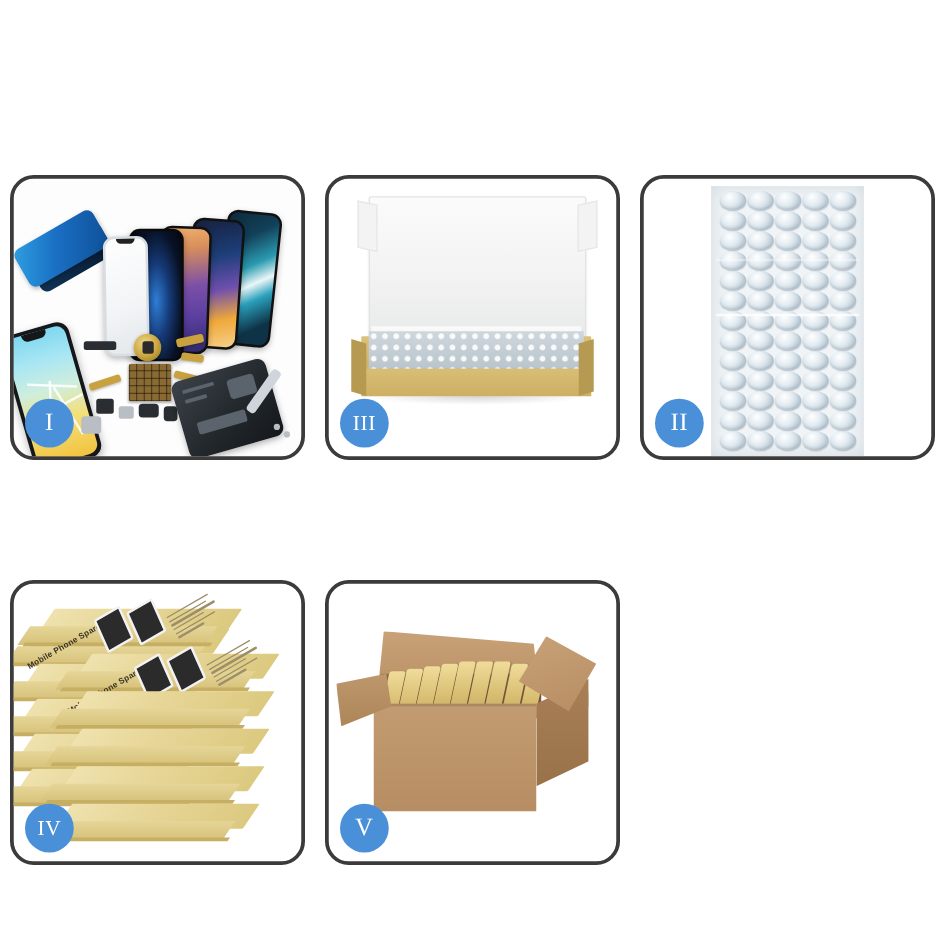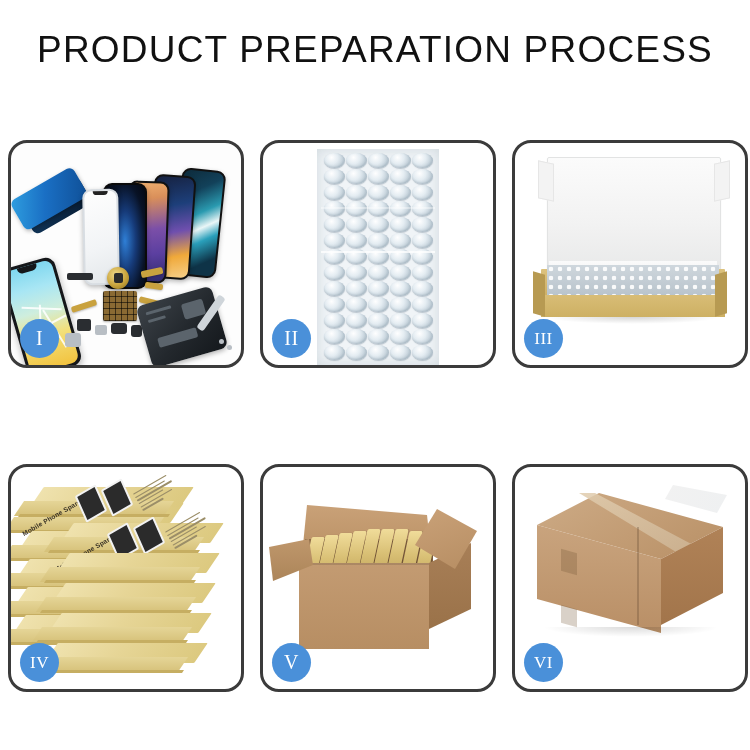--- a/index.html
+++ b/index.html
@@ -270,21 +270,20 @@
     clip-path:polygon(8px 0,62px 10px,52px 28px,0 14px);}
   .c6shadow{position:absolute;left:28px;top:160px;width:176px;height:10px;
     background:radial-gradient(ellipse at 50% 0,rgba(0,0,0,.14),rgba(0,0,0,0) 70%);}
 </style>
 </head>
 <body>
 
 <div class="page">
 
   <div class="header">
-    <div class="title">PRODUCT PREPARATION PROCESS</div>
   </div>
 
   <div class="grid">
 
     <div class="panel p1">
       <div class="stage">
         <div class="lcdBlue">
           <div class="b"></div>
             <div class="a"></div>
         </div>
@@ -336,135 +335,135 @@
           <i style="left:8px;top:16px;width:18px;height:3px;"></i>
           <i style="left:44px;top:10px;width:22px;height:16px;border-radius:3px;"></i>
           <i style="left:12px;top:36px;width:40px;height:10px;border-radius:2px;"></i>
         </div>
 
         <div class="tool" style="left:196px;top:150px;width:8px;height:40px;"></div>
         <div class="silverPart" style="left:208px;top:196px;width:5px;height:5px;border-radius:50%;"></div>
         <div class="silverPart" style="left:216px;top:202px;width:5px;height:5px;border-radius:50%;"></div>
       </div>
       <div class="badge">I</div>
-    </div>
-
-    <div class="panel p2">
-      <div class="stage">
-        <div class="wrapSheet">
-          <div class="bubRow" style="top:4px;">
-              <div class="bub"></div>
-              <div class="bub"></div>
-              <div class="bub"></div>
-              <div class="bub"></div>
-              <div class="bub"></div>
-            </div>
-          <div class="bubRow" style="top:20px;">
-              <div class="bub"></div>
-              <div class="bub"></div>
-              <div class="bub"></div>
-              <div class="bub"></div>
-              <div class="bub"></div>
-            </div>
-          <div class="bubRow" style="top:36px;">
-              <div class="bub"></div>
-              <div class="bub"></div>
-              <div class="bub"></div>
-              <div class="bub"></div>
-              <div class="bub"></div>
-            </div>
-          <div class="bubRow" style="top:52px;">
-              <div class="bub"></div>
-              <div class="bub"></div>
-              <div class="bub"></div>
-              <div class="bub"></div>
-              <div class="bub"></div>
-            </div>
-          <div class="bubRow" style="top:68px;">
-              <div class="bub"></div>
-              <div class="bub"></div>
-              <div class="bub"></div>
-              <div class="bub"></div>
-              <div class="bub"></div>
-            </div>
-          <div class="bubRow" style="top:84px;">
-              <div class="bub"></div>
-              <div class="bub"></div>
-              <div class="bub"></div>
-              <div class="bub"></div>
-              <div class="bub"></div>
-            </div>
-          <div class="bubRow" style="top:100px;">
-              <div class="bub"></div>
-              <div class="bub"></div>
-              <div class="bub"></div>
-              <div class="bub"></div>
-              <div class="bub"></div>
-            </div>
-          <div class="bubRow" style="top:116px;">
-              <div class="bub"></div>
-              <div class="bub"></div>
-              <div class="bub"></div>
-              <div class="bub"></div>
-              <div class="bub"></div>
-            </div>
-          <div class="bubRow" style="top:132px;">
-              <div class="bub"></div>
-              <div class="bub"></div>
-              <div class="bub"></div>
-              <div class="bub"></div>
-              <div class="bub"></div>
-            </div>
-          <div class="bubRow" style="top:148px;">
-              <div class="bub"></div>
-              <div class="bub"></div>
-              <div class="bub"></div>
-              <div class="bub"></div>
-              <div class="bub"></div>
-            </div>
-          <div class="bubRow" style="top:164px;">
-              <div class="bub"></div>
-              <div class="bub"></div>
-              <div class="bub"></div>
-              <div class="bub"></div>
-              <div class="bub"></div>
-            </div>
-          <div class="bubRow" style="top:180px;">
-              <div class="bub"></div>
-              <div class="bub"></div>
-              <div class="bub"></div>
-              <div class="bub"></div>
-              <div class="bub"></div>
-            </div>
-          <div class="bubRow" style="top:196px;">
-              <div class="bub"></div>
-              <div class="bub"></div>
-              <div class="bub"></div>
-              <div class="bub"></div>
-              <div class="bub"></div>
-            </div>
-          <div class="seam" style="top:102px;"></div>
-          <div class="seam" style="top:58px;opacity:.5;"></div>
-        </div>
-      </div>
-      <div class="badge">II</div>
     </div>
 
     <div class="panel p3">
       <div class="stage">
         <div class="b3lid"></div>
         <div class="b3foam"></div>
         <div class="b3tray"></div>
         <div class="b3bub"></div>
         <div class="b3front"></div>
         <div class="b3lflap"></div>
         <div class="b3rflap"></div>
         <div class="b3shadow"></div>
       </div>
       <div class="badge small">III</div>
+    </div>
+
+    <div class="panel p2">
+      <div class="stage">
+        <div class="wrapSheet">
+          <div class="bubRow" style="top:4px;">
+              <div class="bub"></div>
+              <div class="bub"></div>
+              <div class="bub"></div>
+              <div class="bub"></div>
+              <div class="bub"></div>
+            </div>
+          <div class="bubRow" style="top:20px;">
+              <div class="bub"></div>
+              <div class="bub"></div>
+              <div class="bub"></div>
+              <div class="bub"></div>
+              <div class="bub"></div>
+            </div>
+          <div class="bubRow" style="top:36px;">
+              <div class="bub"></div>
+              <div class="bub"></div>
+              <div class="bub"></div>
+              <div class="bub"></div>
+              <div class="bub"></div>
+            </div>
+          <div class="bubRow" style="top:52px;">
+              <div class="bub"></div>
+              <div class="bub"></div>
+              <div class="bub"></div>
+              <div class="bub"></div>
+              <div class="bub"></div>
+            </div>
+          <div class="bubRow" style="top:68px;">
+              <div class="bub"></div>
+              <div class="bub"></div>
+              <div class="bub"></div>
+              <div class="bub"></div>
+              <div class="bub"></div>
+            </div>
+          <div class="bubRow" style="top:84px;">
+              <div class="bub"></div>
+              <div class="bub"></div>
+              <div class="bub"></div>
+              <div class="bub"></div>
+              <div class="bub"></div>
+            </div>
+          <div class="bubRow" style="top:100px;">
+              <div class="bub"></div>
+              <div class="bub"></div>
+              <div class="bub"></div>
+              <div class="bub"></div>
+              <div class="bub"></div>
+            </div>
+          <div class="bubRow" style="top:116px;">
+              <div class="bub"></div>
+              <div class="bub"></div>
+              <div class="bub"></div>
+              <div class="bub"></div>
+              <div class="bub"></div>
+            </div>
+          <div class="bubRow" style="top:132px;">
+              <div class="bub"></div>
+              <div class="bub"></div>
+              <div class="bub"></div>
+              <div class="bub"></div>
+              <div class="bub"></div>
+            </div>
+          <div class="bubRow" style="top:148px;">
+              <div class="bub"></div>
+              <div class="bub"></div>
+              <div class="bub"></div>
+              <div class="bub"></div>
+              <div class="bub"></div>
+            </div>
+          <div class="bubRow" style="top:164px;">
+              <div class="bub"></div>
+              <div class="bub"></div>
+              <div class="bub"></div>
+              <div class="bub"></div>
+              <div class="bub"></div>
+            </div>
+          <div class="bubRow" style="top:180px;">
+              <div class="bub"></div>
+              <div class="bub"></div>
+              <div class="bub"></div>
+              <div class="bub"></div>
+              <div class="bub"></div>
+            </div>
+          <div class="bubRow" style="top:196px;">
+              <div class="bub"></div>
+              <div class="bub"></div>
+              <div class="bub"></div>
+              <div class="bub"></div>
+              <div class="bub"></div>
+            </div>
+          <div class="seam" style="top:102px;"></div>
+          <div class="seam" style="top:58px;opacity:.5;"></div>
+        </div>
+      </div>
+      <div class="badge">II</div>
     </div>
 
     <div class="panel p4">
       <div class="stage">
         <div class="stack">
 
           <div class="kbox" style="left:16px;top:36px;">
               <div class="top"></div>
               <div class="side"></div>
               <div class="edge"></div>
@@ -568,29 +567,15 @@
         <div class="c5rim"></div>
         <div class="c5right"></div>
         <div class="c5body"></div>
         <div class="c5edge"></div>
         <div class="c5flapLeft"></div>
         <div class="c5flapRight"></div>
       </div>
       <div class="badge">V</div>
     </div>
 
-    <div class="panel p6">
-      <div class="stage">
-        <div class="c6wrap"></div>
-        <div class="c6top"></div>
-        <div class="c6tape"></div>
-        <div class="c6left"></div>
-        <div class="c6right"></div>
-        <div class="c6seam"></div>
-        <div class="c6tab1"></div>
-        <div class="c6tab2"></div>
-        <div class="c6shadow"></div>
-      </div>
-      <div class="badge small">VI</div>
-    </div>
 
   </div>
 </div>
 
 </body></html>

